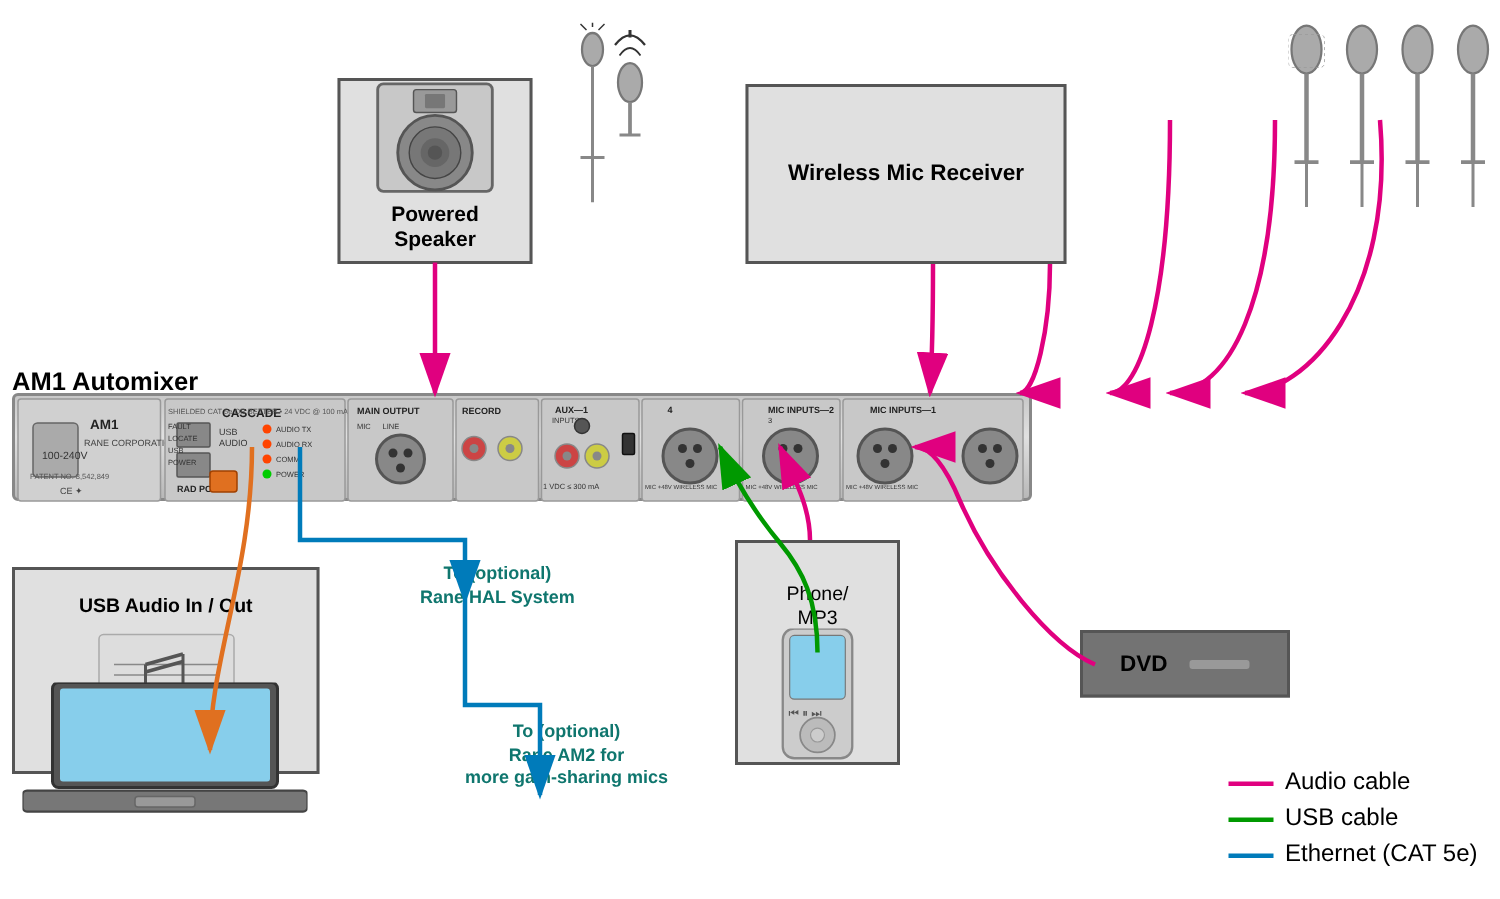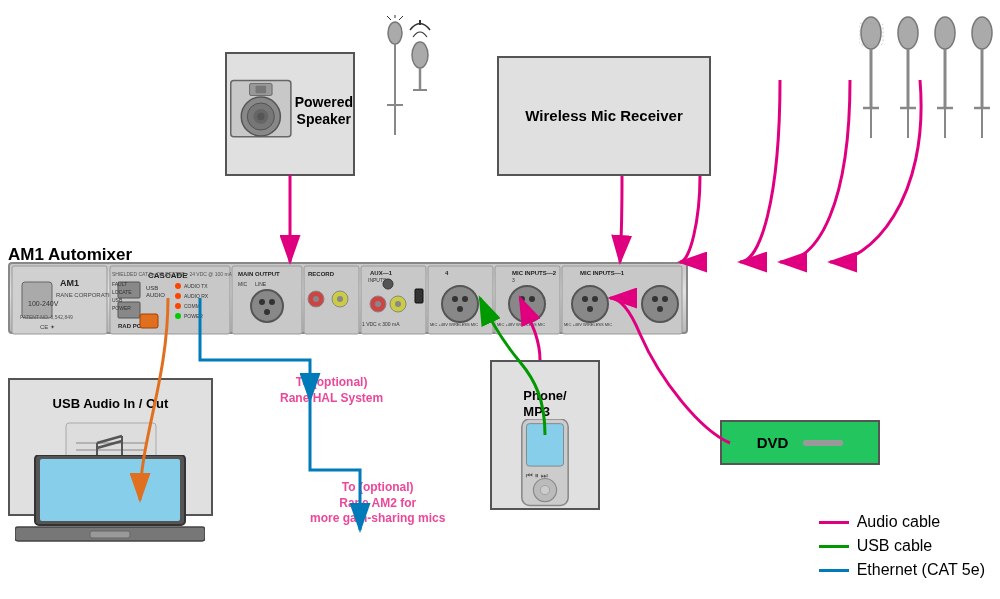--- a/index.html
+++ b/index.html
@@ -47,21 +47,21 @@
     
     .powered-speaker-box {
       position: absolute;
       top: 52px;
       left: 225px;
       width: 130px;
       height: 124px;
       background: #e0e0e0;
       border: 2px solid #555;
       display: flex;
-      flex-direction: row;
+      flex-direction: column;
       align-items: center;
       justify-content: flex-end;
       padding-bottom: 6px;
     }
     .powered-speaker-box .label {
       font-size: 14px;
       font-weight: bold;
       text-align: center;
       line-height: 1.2;
     }
@@ -119,34 +119,34 @@
       background: #e0e0e0;
       border: 2px solid #555;
       display: flex;
       flex-direction: column;
       align-items: center;
       justify-content: flex-start;
       padding-top: 6px;
     }
     .phone-box .label {
       font-size: 13px;
-      font-weight: bold;
-      text-align: left;
+      font-weight: normal;
+      text-align: center;
       line-height: 1.2;
       margin-top: 20px;
     }
 
     
     .dvd-box {
       position: absolute;
       top: 420px;
       left: 720px;
-      width: 160px;
+      width: 140px;
       height: 45px;
-      background: #22c55e;
+      background: #737373;
       border: 2px solid #555;
       display: flex;
       align-items: center;
       justify-content: center;
     }
     .dvd-box .label {
       font-size: 15px;
       font-weight: bold;
     }
 
@@ -169,21 +169,21 @@
       width: 30px;
       height: 3px;
     }
 
     
     .annotation {
       position: absolute;
       font-size: 12px;
       font-weight: bold;
       text-align: center;
-      color: #ec4899;
+      color: #0f766e;
       line-height: 1.3;
     }
 
     
     .laptop {
       position: absolute;
       top: 455px;
       left: 15px;
       width: 190px;
       height: 100px;

